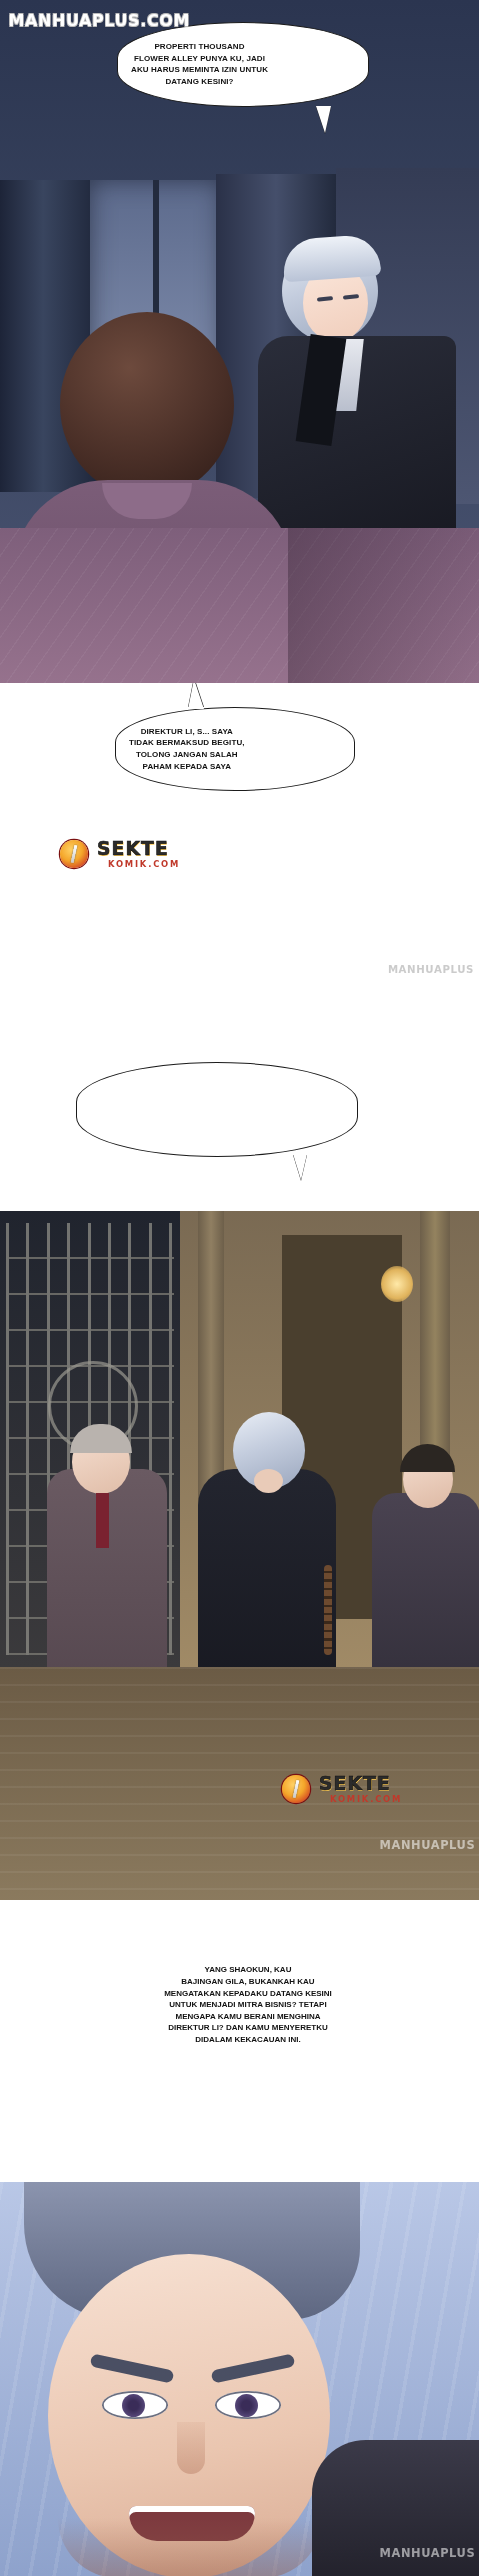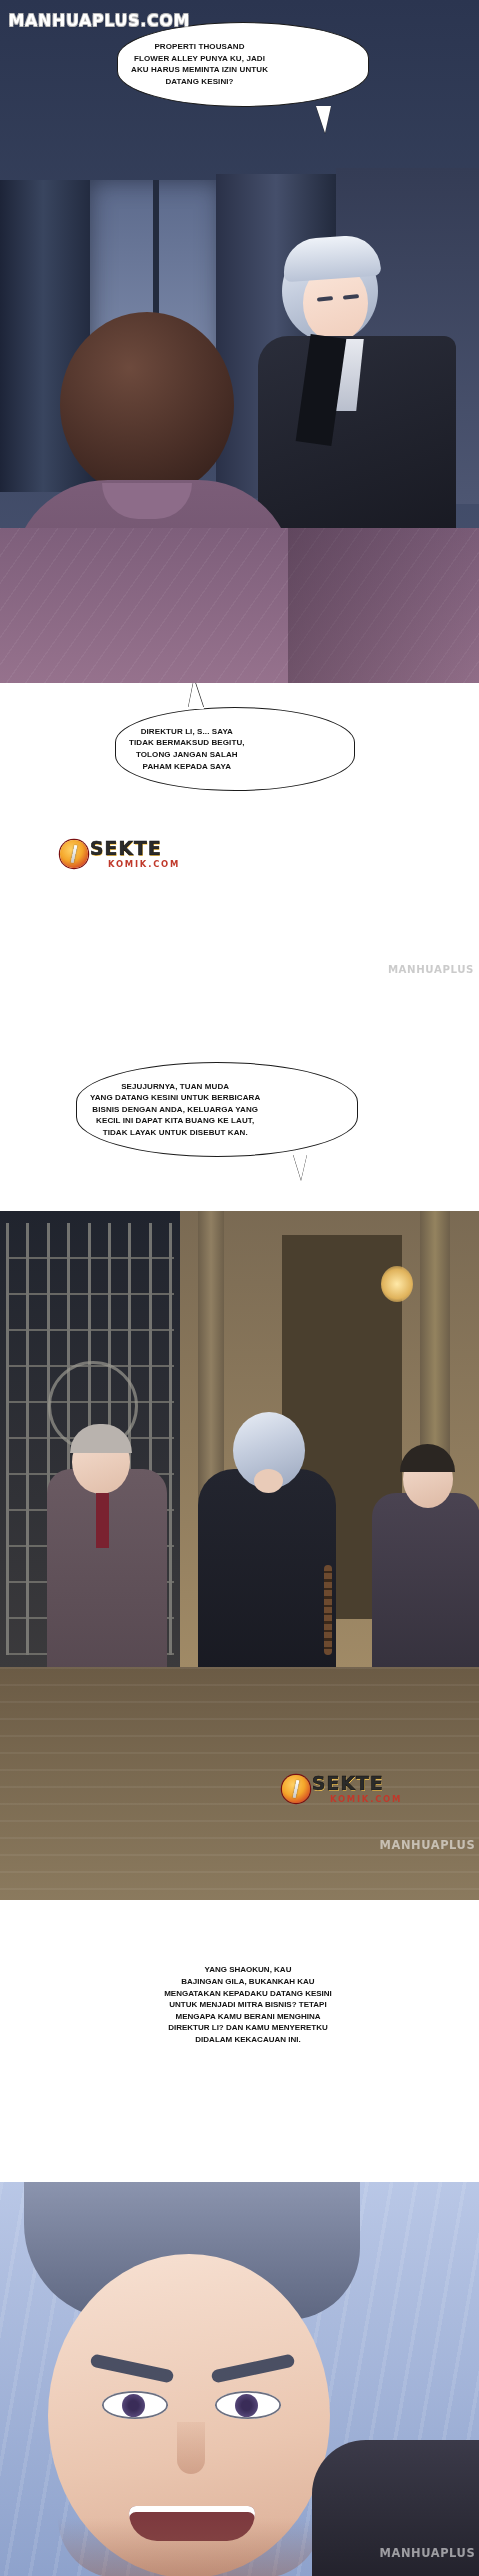--- a/index.html
+++ b/index.html
@@ -156,20 +156,21 @@
     line-height: 1;
   }
   .logo .txt .big {
     font-family: "DejaVu Sans", sans-serif;
     font-weight: bold;
     font-size: 18.6px;
     letter-spacing: 1.2px;
     color: #2b2b2b;
     -webkit-text-stroke: 0.6px #111;
     text-shadow: 0.6px 0.6px 0 #ffcc55;
+    margin-left: 7px;
   }
   .logo .txt .small {
     font-family: "DejaVu Sans", sans-serif;
     font-weight: bold;
     font-size: 8.4px;
     letter-spacing: 1.8px;
     color: #c0392b;
     margin-top: 1.2px;
     margin-left: 18px;
   }
@@ -256,25 +257,20 @@
       <span class="mark"></span>
       <span class="txt">
         <span class="big">SEKTE</span>
         <span class="small">KOMIK.COM</span>
       </span>
     </div>
 
     <div class="wm-side" style="right:6px;top:281px;">MANHUAPLUS</div>
 
     <div class="bubble" style="left:76px;top:379px;width:282px;height:95px;">
-      <p>SEJUJURNYA, TUAN MUDA
-YANG DATANG KESINI UNTUK BERBICARA
-BISNIS DENGAN ANDA, KELUARGA YANG
-KECIL INI DAPAT KITA BUANG KE LAUT,
-TIDAK LAYAK UNTUK DISEBUT KAN.</p>
       <span class="tail" style="left:216px;top:91px;border-left:8.4px solid transparent;border-right:6px solid transparent;border-top:26px solid #ffffff;filter:drop-shadow(0 1.2px 0 #1b1b1b);"></span>
     </div>
   </div>
 
   <div class="panel" style="top:1211px;height:689px;">
     <div class="p4-bg"></div>
 
     <div class="fig" style="left:0;top:0;width:180px;height:456px;background:linear-gradient(180deg,#20242e,#3b3a3c);"></div>
     <div class="fig" style="left:6px;top:12px;width:168px;height:432px;background:
         repeating-linear-gradient(90deg,#8e8d86 0 3px,rgba(0,0,0,0) 3px 20.4px),

